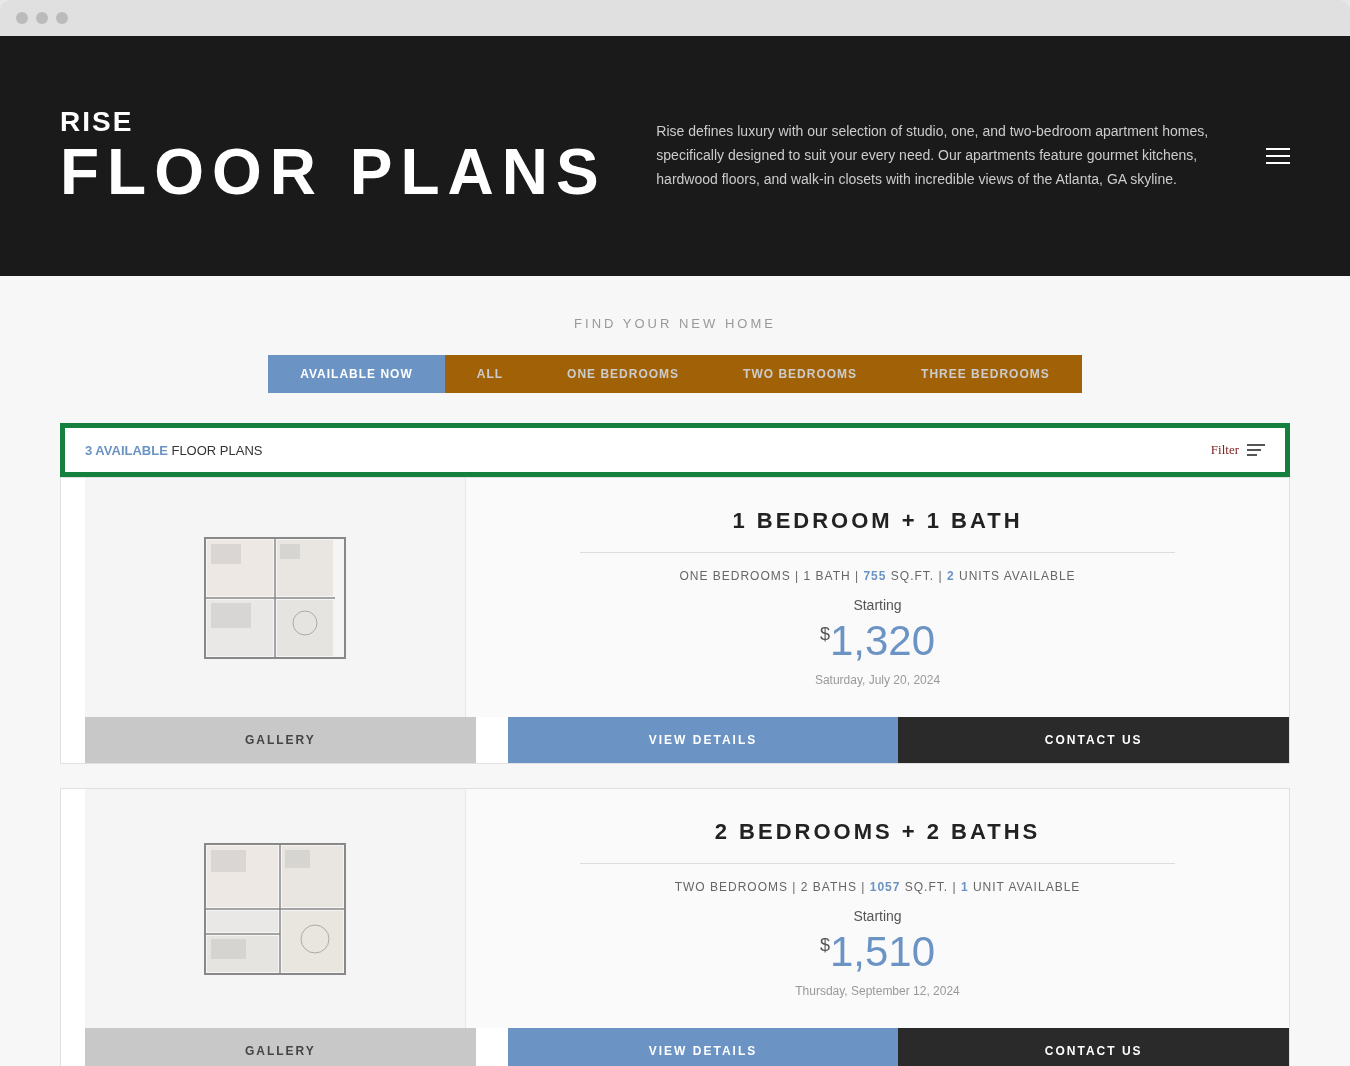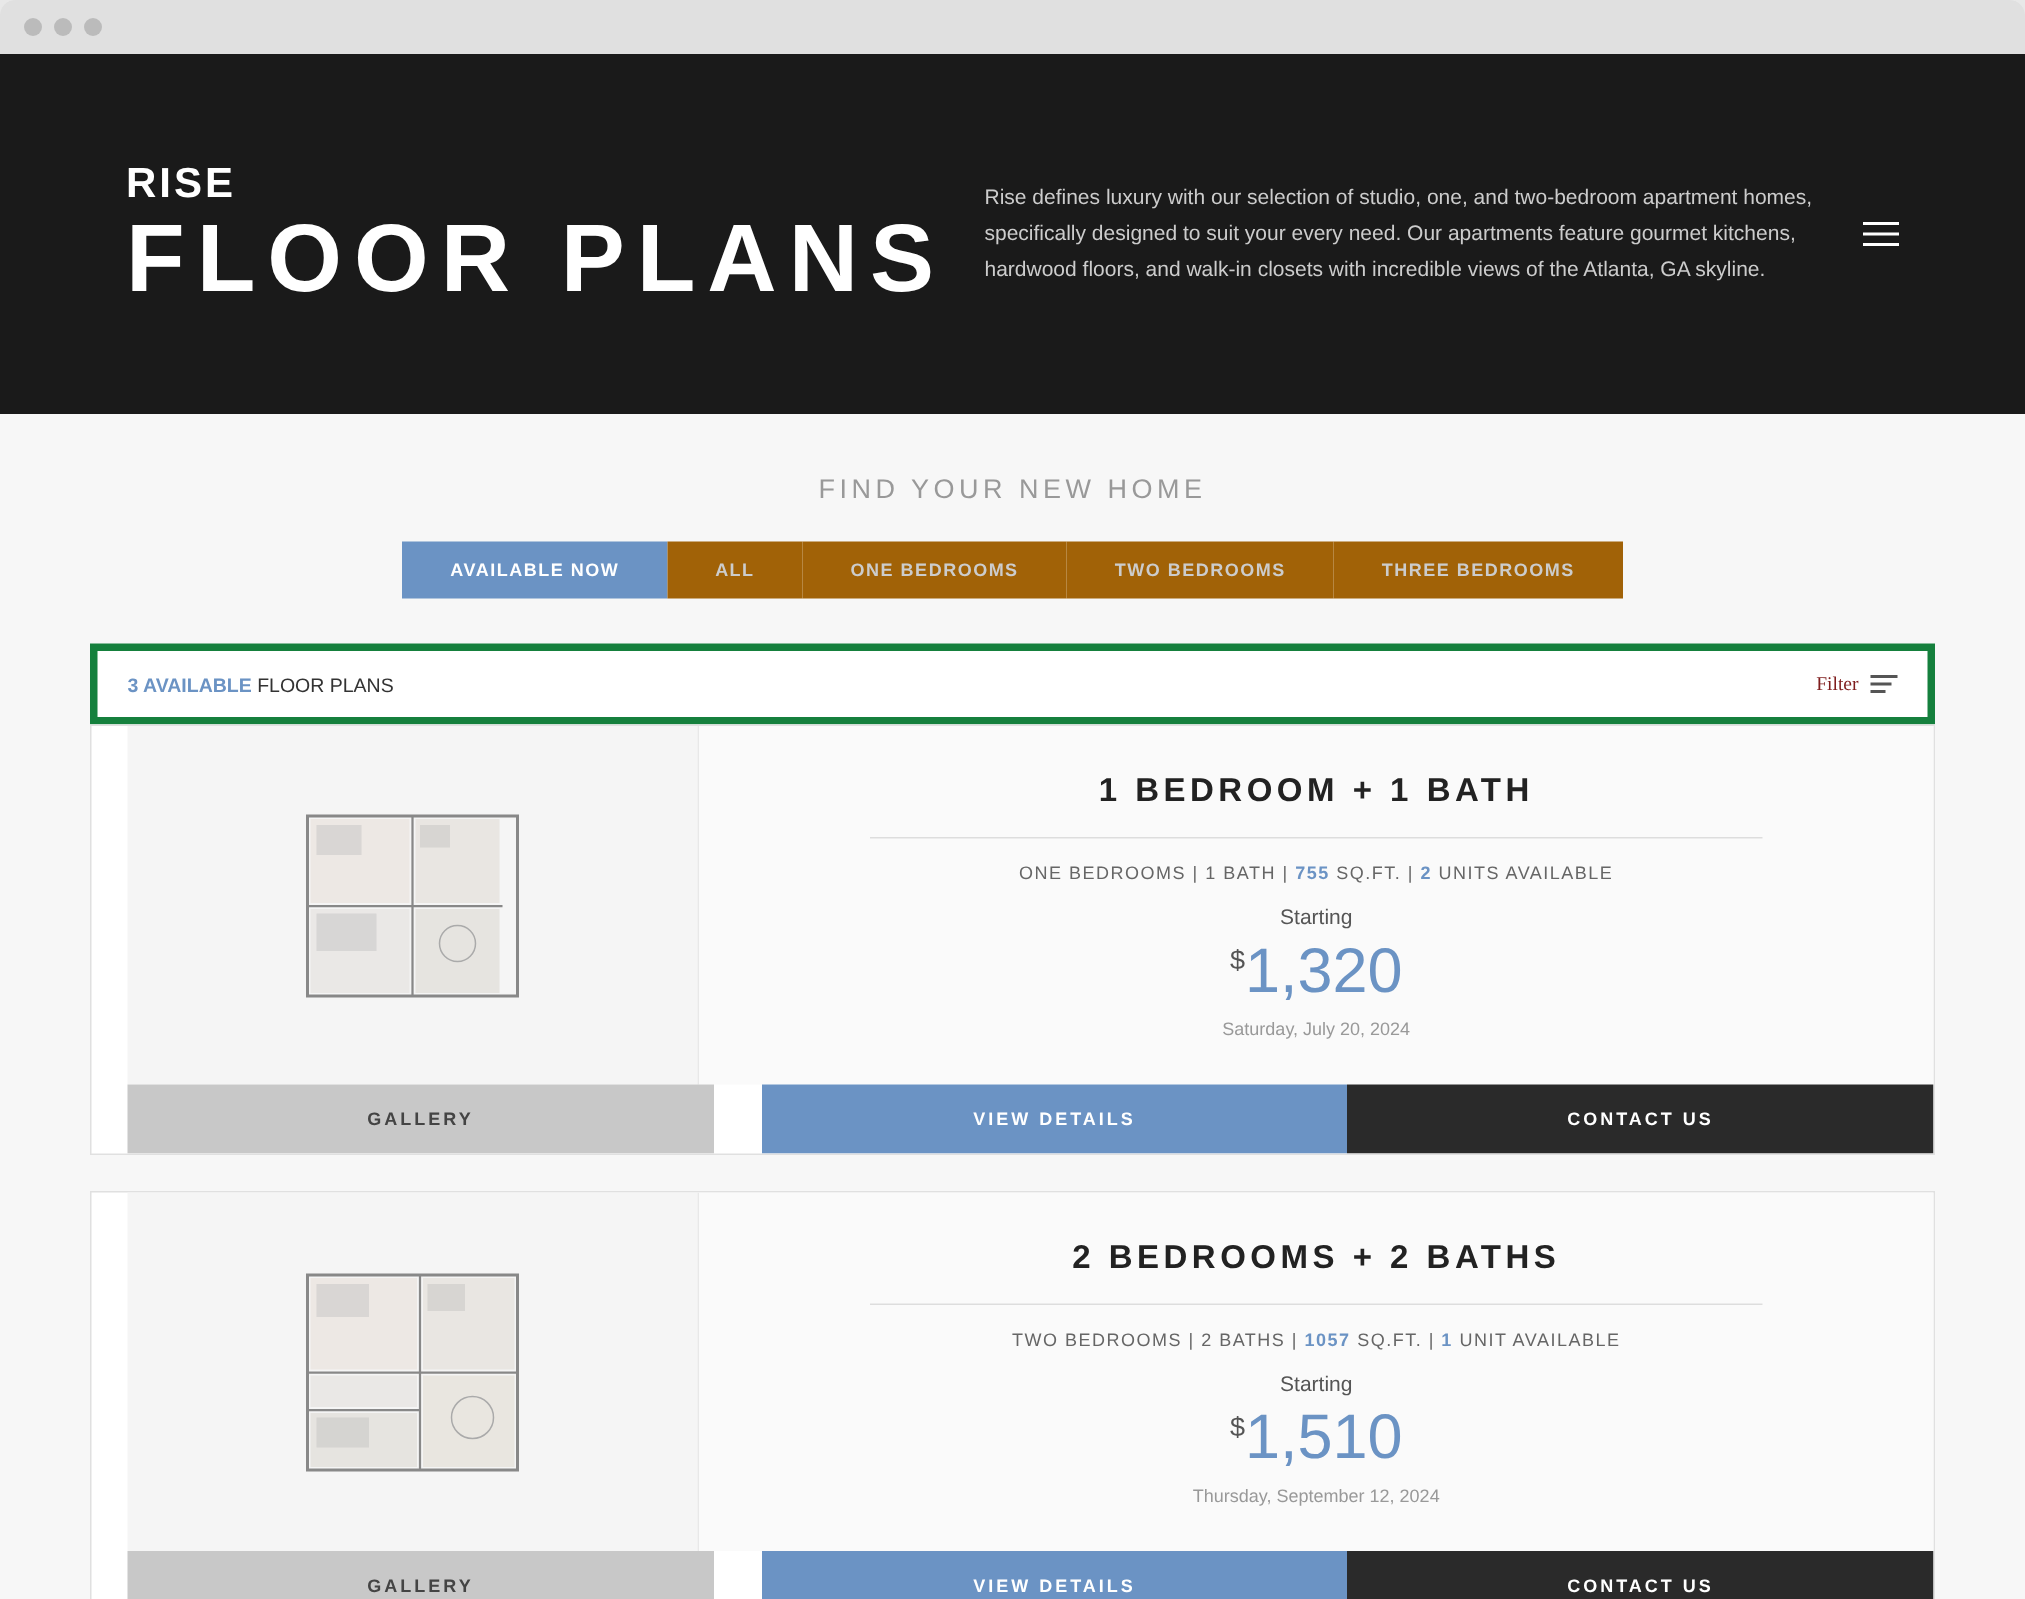--- a/index.html
+++ b/index.html
@@ -30,21 +30,21 @@
 
     .browser-content {
       background: #fff;
       overflow: hidden;
     }
 
     
     .site-header {
       background: #1a1a1a;
       color: #fff;
-      padding: 40px 84px;
+      padding: 40px 60px;
       display: flex;
       align-items: center;
       justify-content: space-between;
       min-height: 240px;
     }
 
     .header-left {}
 
     .header-rise {
       font-size: 28px;
@@ -89,21 +89,21 @@
     }
 
     
     .main-content {
       background: #f7f7f7;
       padding: 40px 60px 60px;
     }
 
     .find-home-label {
       text-align: center;
-      font-size: 18px;
+      font-size: 13px;
       letter-spacing: 3px;
       color: #999;
       margin-bottom: 24px;
       font-weight: 400;
     }
 
     .filter-tabs {
       display: flex;
       justify-content: center;
       gap: 0;

